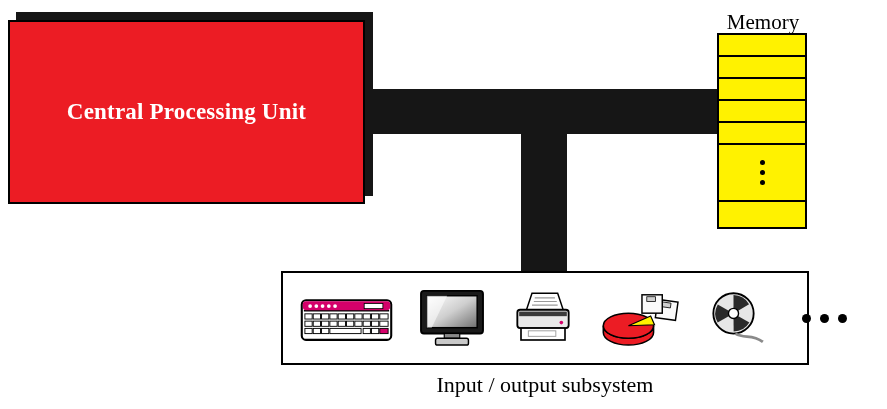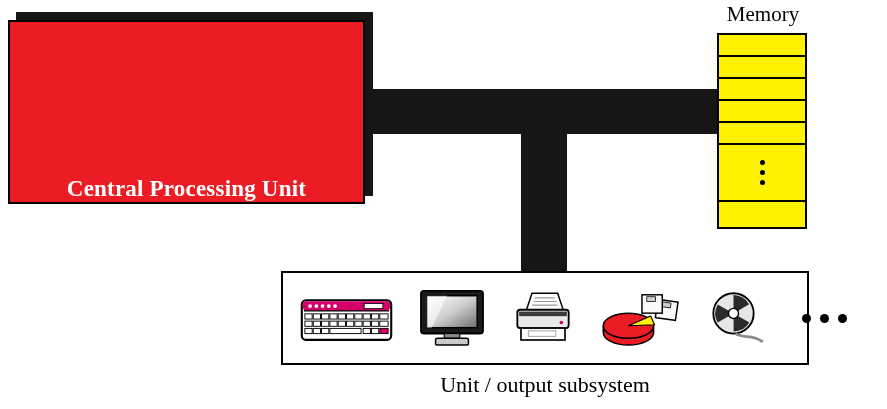--- a/index.html
+++ b/index.html
@@ -4,29 +4,29 @@
 <style>
   html,body{margin:0;padding:0;background:#fff;}
   .canvas{
     position:relative;width:887px;height:409px;background:#fff;overflow:hidden;
     font-family:"Liberation Serif", serif;color:#000;
   }
   
   .cpu-box{
     position:absolute;left:8px;top:20px;width:353px;height:180px;
     background:#EC1C24;border:2px solid #000;box-shadow:8px -8px 0 #161616;
-    display:flex;flex-direction:column;align-items:center;justify-content:flex-end;
+    display:flex;flex-direction:column;align-items:center;justify-content:center;
     gap:10px;z-index:3;
   }
   .cpu-line{font-weight:bold;font-size:23px;color:#fff;letter-spacing:.2px;}
   
   .bus-h{position:absolute;left:359px;top:89px;width:360px;height:45px;background:#161616;z-index:1;}
   .bus-v{position:absolute;left:521px;top:120px;width:46px;height:153px;background:#161616;z-index:1;}
   
-  .memory-label{position:absolute;left:713px;top:2px;width:100px;text-align:center;font-size:21px;z-index:2;}
+  .memory-label{position:absolute;left:713px;top:10px;width:100px;text-align:center;font-size:21px;z-index:2;}
   .memory-box{
     position:absolute;left:717px;top:33px;width:90px;height:196px;
     background:#FFF200;border:2px solid #000;z-index:3;
     display:flex;flex-direction:column;box-sizing:border-box;
   }
   .memory-cell{height:20px;border-bottom:2px solid #000;flex:0 0 auto;}
   .memory-cell-ellipsis{flex:1 1 auto;height:auto;display:flex;flex-direction:column;align-items:center;justify-content:center;gap:5px;}
   .memory-cell-last{height:25px;border-bottom:none;}
   .vdot{width:5px;height:5px;border-radius:50%;background:#000;}
   
@@ -156,15 +156,15 @@
       <path d="M32,48 C42,54 50,48 62,57" fill="none" stroke="#8a8a8a" stroke-width="3"></path>
     </svg>
 
     <span class="hdots">
       <span class="hdot"></span>
       <span class="hdot"></span>
       <span class="hdot"></span>
     </span>
   </div>
 
-  <div class="io-label">Unit / output subsystem</div>
+  <div class="io-label">Input / output subsystem</div>
 
 </div>
 
 </body></html>

